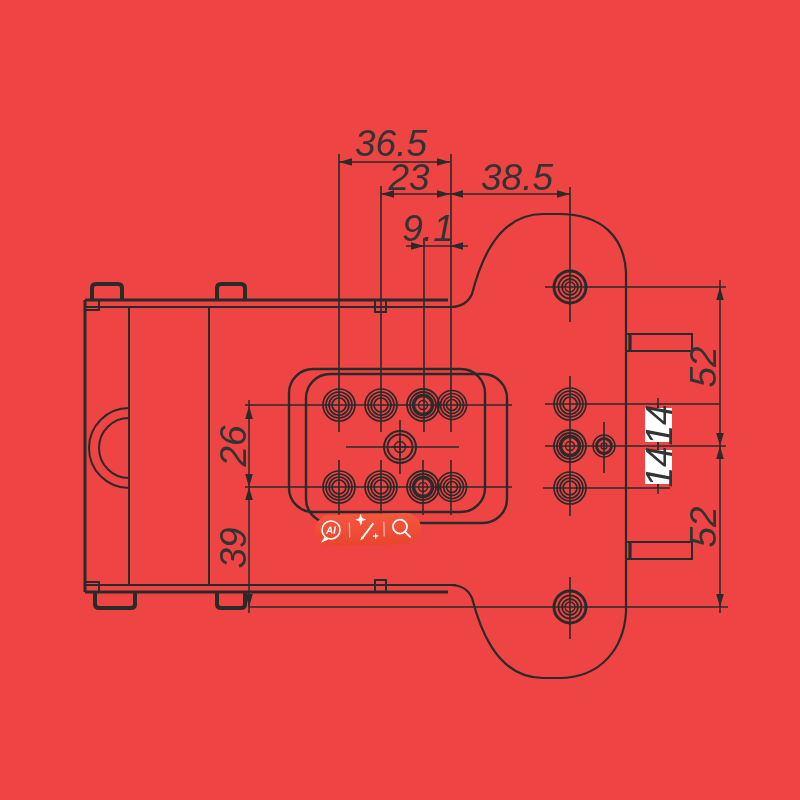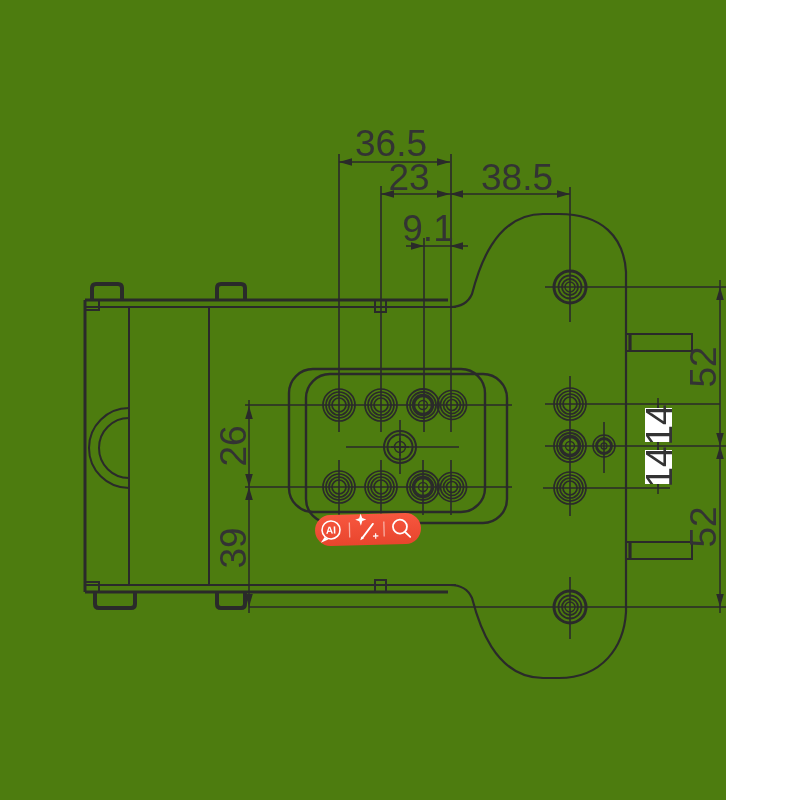--- a/index.html
+++ b/index.html
@@ -1,17 +1,17 @@
 <!DOCTYPE html>
 <html><head>
 <meta charset="utf-8">
 <style>
   html,body{margin:0;padding:0;background:#ffffff;}
-  .stage{position:relative;width:726px;height:800px;background:#4d7c0f;overflow:hidden;
-         font-family:"Liberation Sans",sans-serif;}
+  .stage{position:relative;width:800px;height:800px;background:#ef4444;overflow:hidden;
+         font-family:"Liberation Sans",sans-serif;font-style:italic;}
   svg{position:absolute;top:0;left:0;}
   .dim-text{font-family:"Liberation Sans",sans-serif;font-size:37px;fill:#333;}
   .badge-label{font-family:"Liberation Sans",sans-serif;font-size:10px;font-weight:bold;fill:#fff;}
 </style>
 </head>
 <body>
 
 <div class="stage">
 <svg width="800" height="800" viewBox="0 0 800 800">
   <defs>

